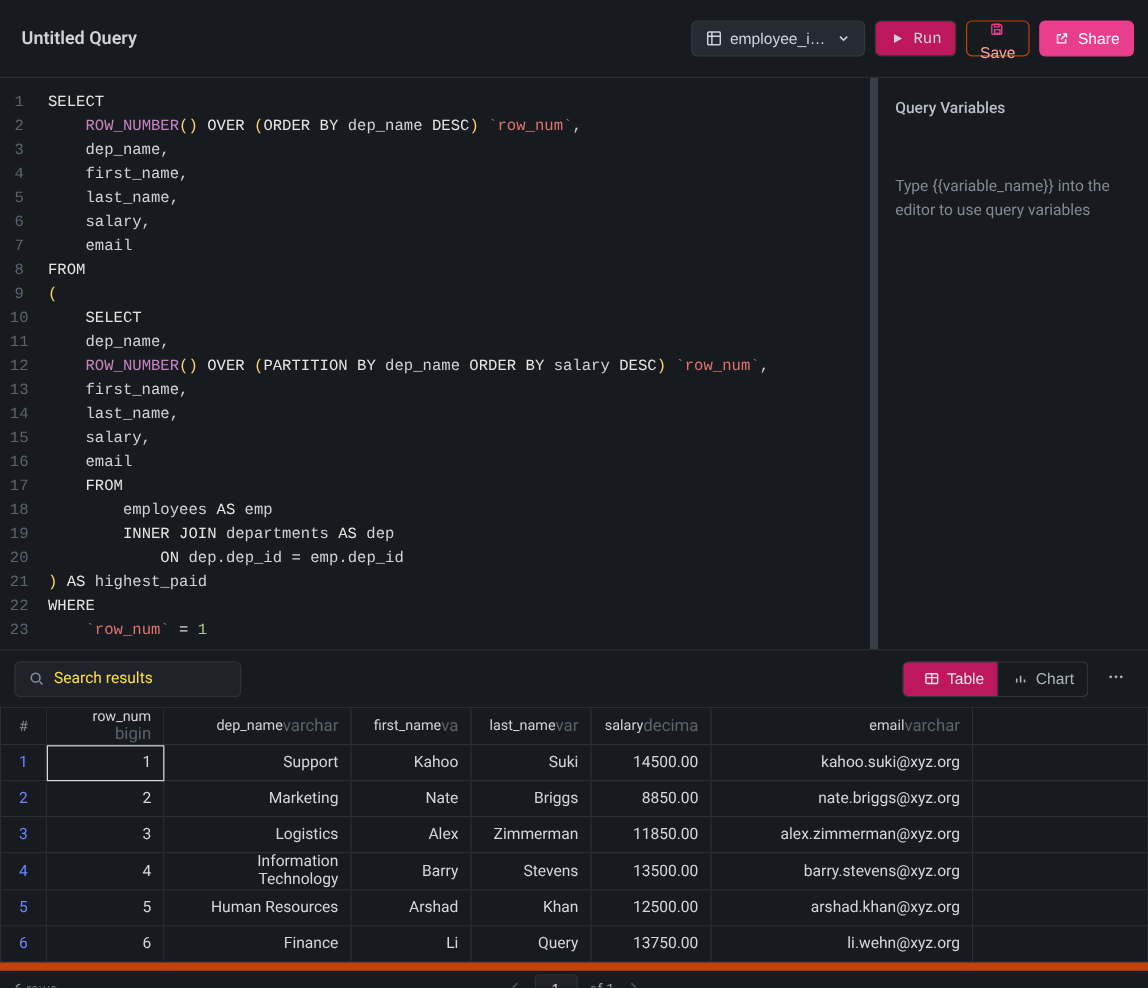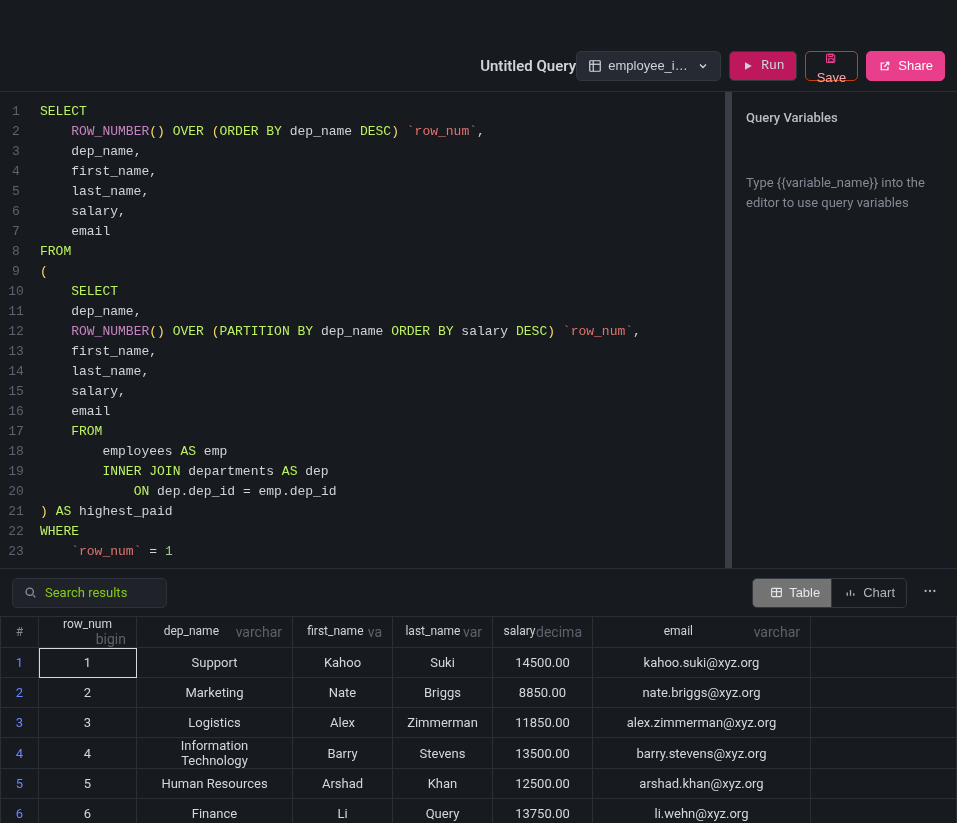--- a/index.html
+++ b/index.html
@@ -6,27 +6,26 @@
 body {
   font-family: -apple-system, BlinkMacSystemFont, "Segoe UI", Roboto, sans-serif;
   background: #171a1f;
   color: #d0d4da;
   width: 957px;
   height: 823px;
   overflow: hidden;
   font-size: 13px;
 }
 .topbar {
-  height: 52px;
-  display: flex;
-  align-items: center;
-  justify-content: flex-end;
+  height: 65px;
+  display: flex;
+  align-items: center;
+  justify-content: space-between;
   padding: 0 12px;
   border-bottom: 1px solid #2a2e36;
-  margin-top: 40px;
 }
 .title {
   font-size: 15px;
   font-weight: 600;
   color: #d0d4da;
   padding-left: 6px;
 }
 .topbar-right { display: flex; gap: 8px; align-items: center; }
 .btn {
   display: inline-flex;
@@ -67,21 +66,21 @@
 }
 .code {
   flex: 1;
   padding: 10px 8px;
   font-family: "SFMono-Regular", Consolas, "Liberation Mono", Menlo, monospace;
   font-size: 13px;
   line-height: 20px;
   white-space: pre;
   color: #d0d4da;
 }
-.kw { color: #bef264; text-align: right; }
+.kw { color: #e5e5e5; text-align: right; }
 .fn { color: #c586c0; }
 .paren { color: #ffd866; }
 .backtick { color: #e0746f; }
 .num { color: #a8c98f; }
 .punct { color: #d0d4da; }
 
 .scrollbar-stub {
   width: 7px;
   background: #3a3f47;
 }
@@ -104,48 +103,48 @@
 }
 .search-box {
   display: flex;
   align-items: center;
   gap: 8px;
   background: #1f2329;
   border: 1px solid #2d323a;
   border-radius: 5px;
   height: 30px;
   padding: 0 10px;
-  width: 155px;
-  color: #84cc16;
+  width: 189px;
+  color: #fde047;
 }
 .seg-group { display: flex; align-items: center; gap: 0; }
 .seg {
   display: inline-flex;
   align-items: center;
   gap: 6px;
   height: 30px;
   padding: 0 11px;
   border: 1px solid #33383f;
   color: #aeb4be;
   font-size: 13px;
   font-weight: 500;
   cursor: pointer;
   background: transparent;
 }
-.seg.active { background: #737373; color: #e4e7eb; border-radius: 5px 0 0 5px; padding-left: 16px; }
+.seg.active { background: #be185d; color: #e4e7eb; border-radius: 5px 0 0 5px; padding-left: 16px; }
 .seg:last-child { border-radius: 0 5px 5px 0; border-left: none; }
 .more-btn { margin-left: 8px; width: 30px; padding: 0; justify-content: center; border: none; background: transparent; color: #aeb4be; cursor: pointer; height: 30px; }
 
 .table-wrap { height: 213px; overflow: auto; }
 table { border-collapse: collapse; width: 100%; }
 th, td {
   border: 1px solid #2a2e36;
   padding: 0 10px;
   height: 30px;
-  text-align: center;
+  text-align: right;
   font-weight: 400;
 }
 thead th {
   background: #171a1f;
   color: #d0d4da;
   position: relative;
   font-size: 12px;
 }
 .type-label {
   float: right;

